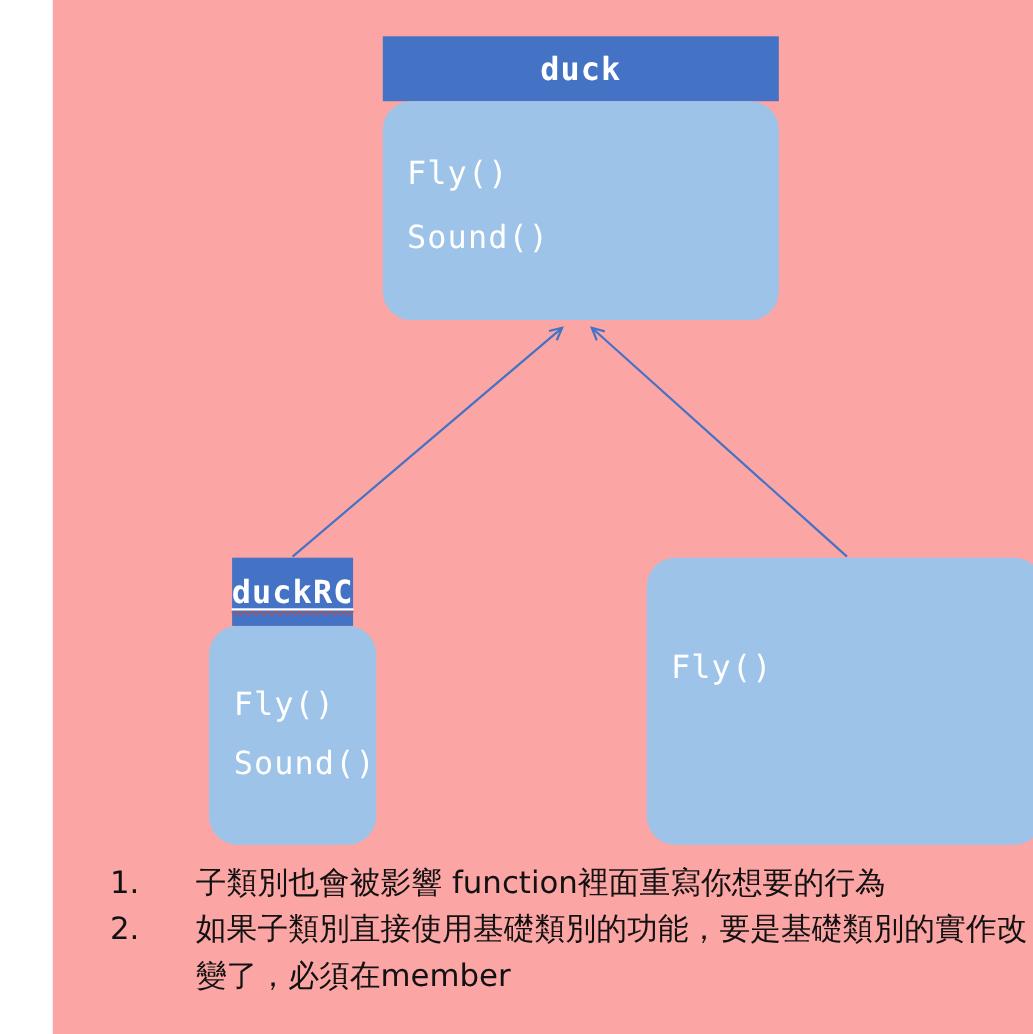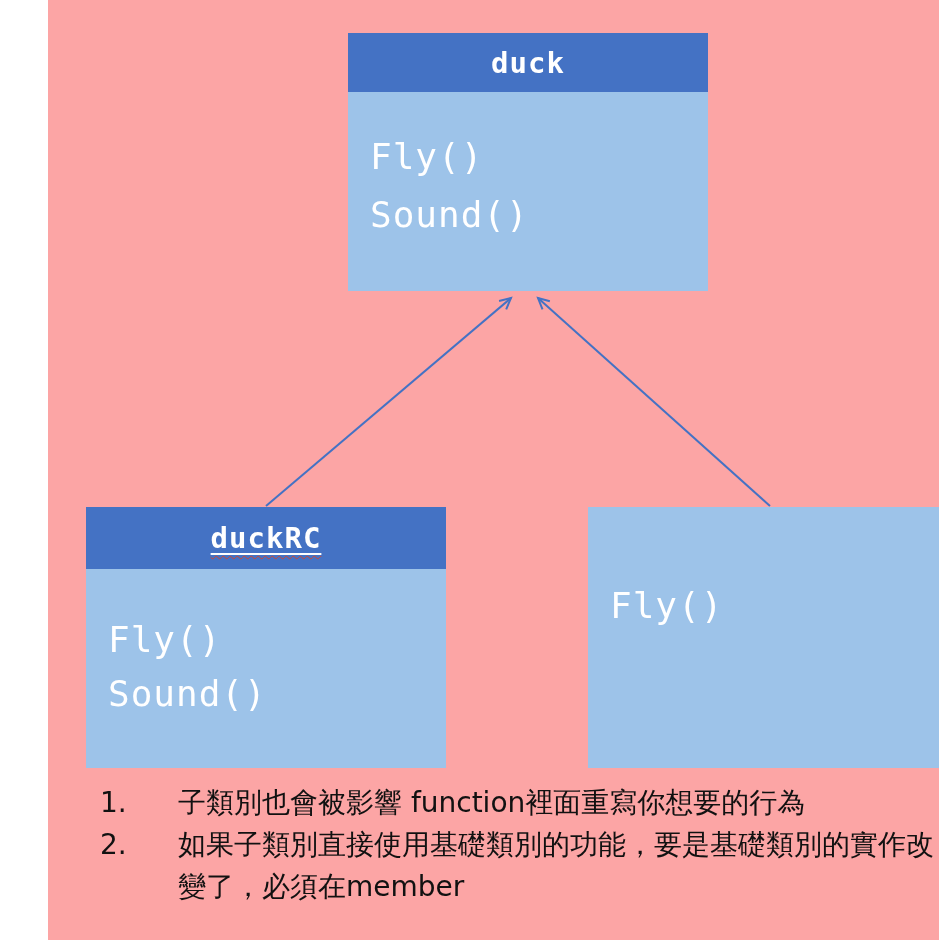--- a/index.html
+++ b/index.html
@@ -30,32 +30,33 @@
     font-size: 29px;
     font-weight: bold;
     display: flex;
     align-items: center;
     justify-content: center;
     letter-spacing: 1px;
   }
   .class-body {
     background: var(--body-bg, #9DC3E9);
     color: var(--member-text, #ffffff);
-    font-size: 36px;
+    font-size: 29px;
     flex: 1;
     padding-left: 22px;
     letter-spacing: 1px;
+    border-radius: 26px;
   }
   .member { white-space: pre; }
 
   #box-duck   { left: 300px; top: 33px;  width: 360px; height: 258px; }
   #box-duck   .class-header { height: 59px; }
   #box-duck   .class-body   { padding-top: 36px; line-height: 58px; }
 
-  #box-duckrc { left: 38px;  top: 507px; width: 360px; height: 261px; }
+  #box-duckrc { left: 38px;  top: 507px; width: 360px; height: 261px; align-items: center; }
   #box-duckrc .class-header { height: 62px; }
   #box-duckrc .class-body   { padding-top: 44px; line-height: 54px; }
 
   #box-duckwood { left: 540px; top: 507px; width: 360px; height: 261px; }
   #box-duckwood .class-header { height: 62px; }
   #box-duckwood .class-body   { padding-top: 72px; line-height: 54px; }
 
   .spellcheck {
     text-decoration: underline wavy #d2452f;
     text-decoration-thickness: 1px;

